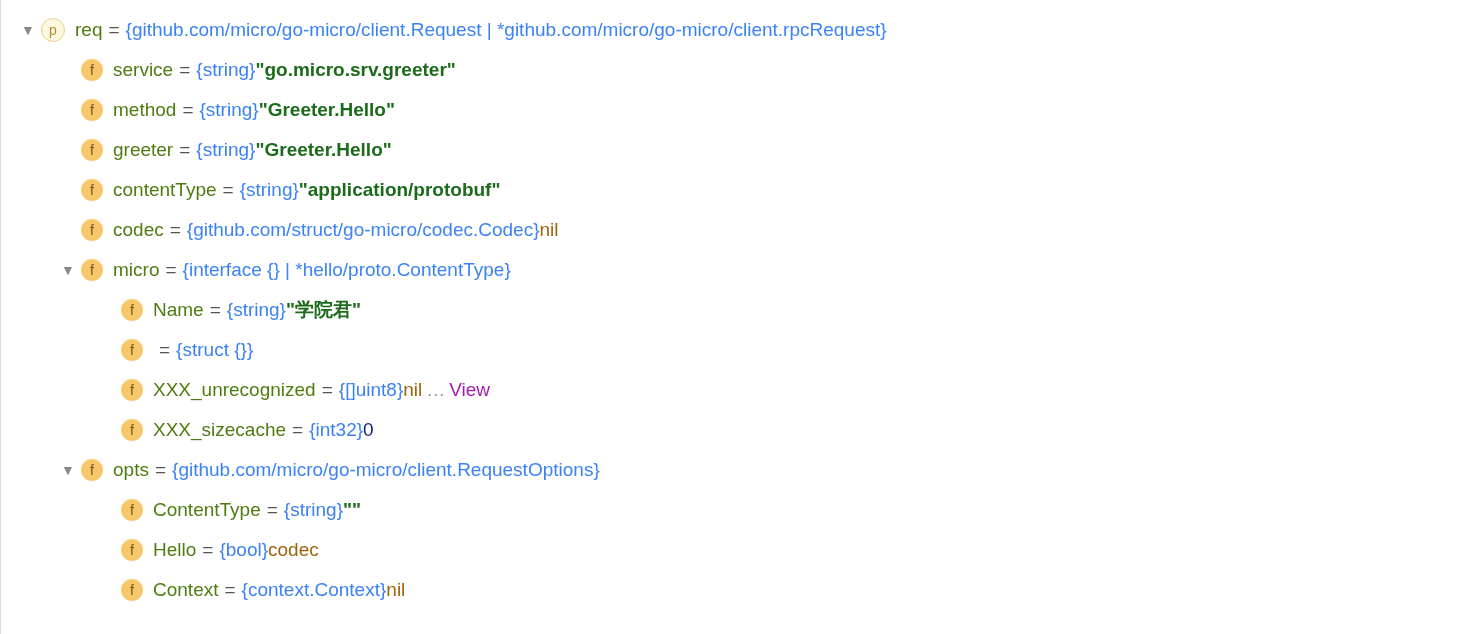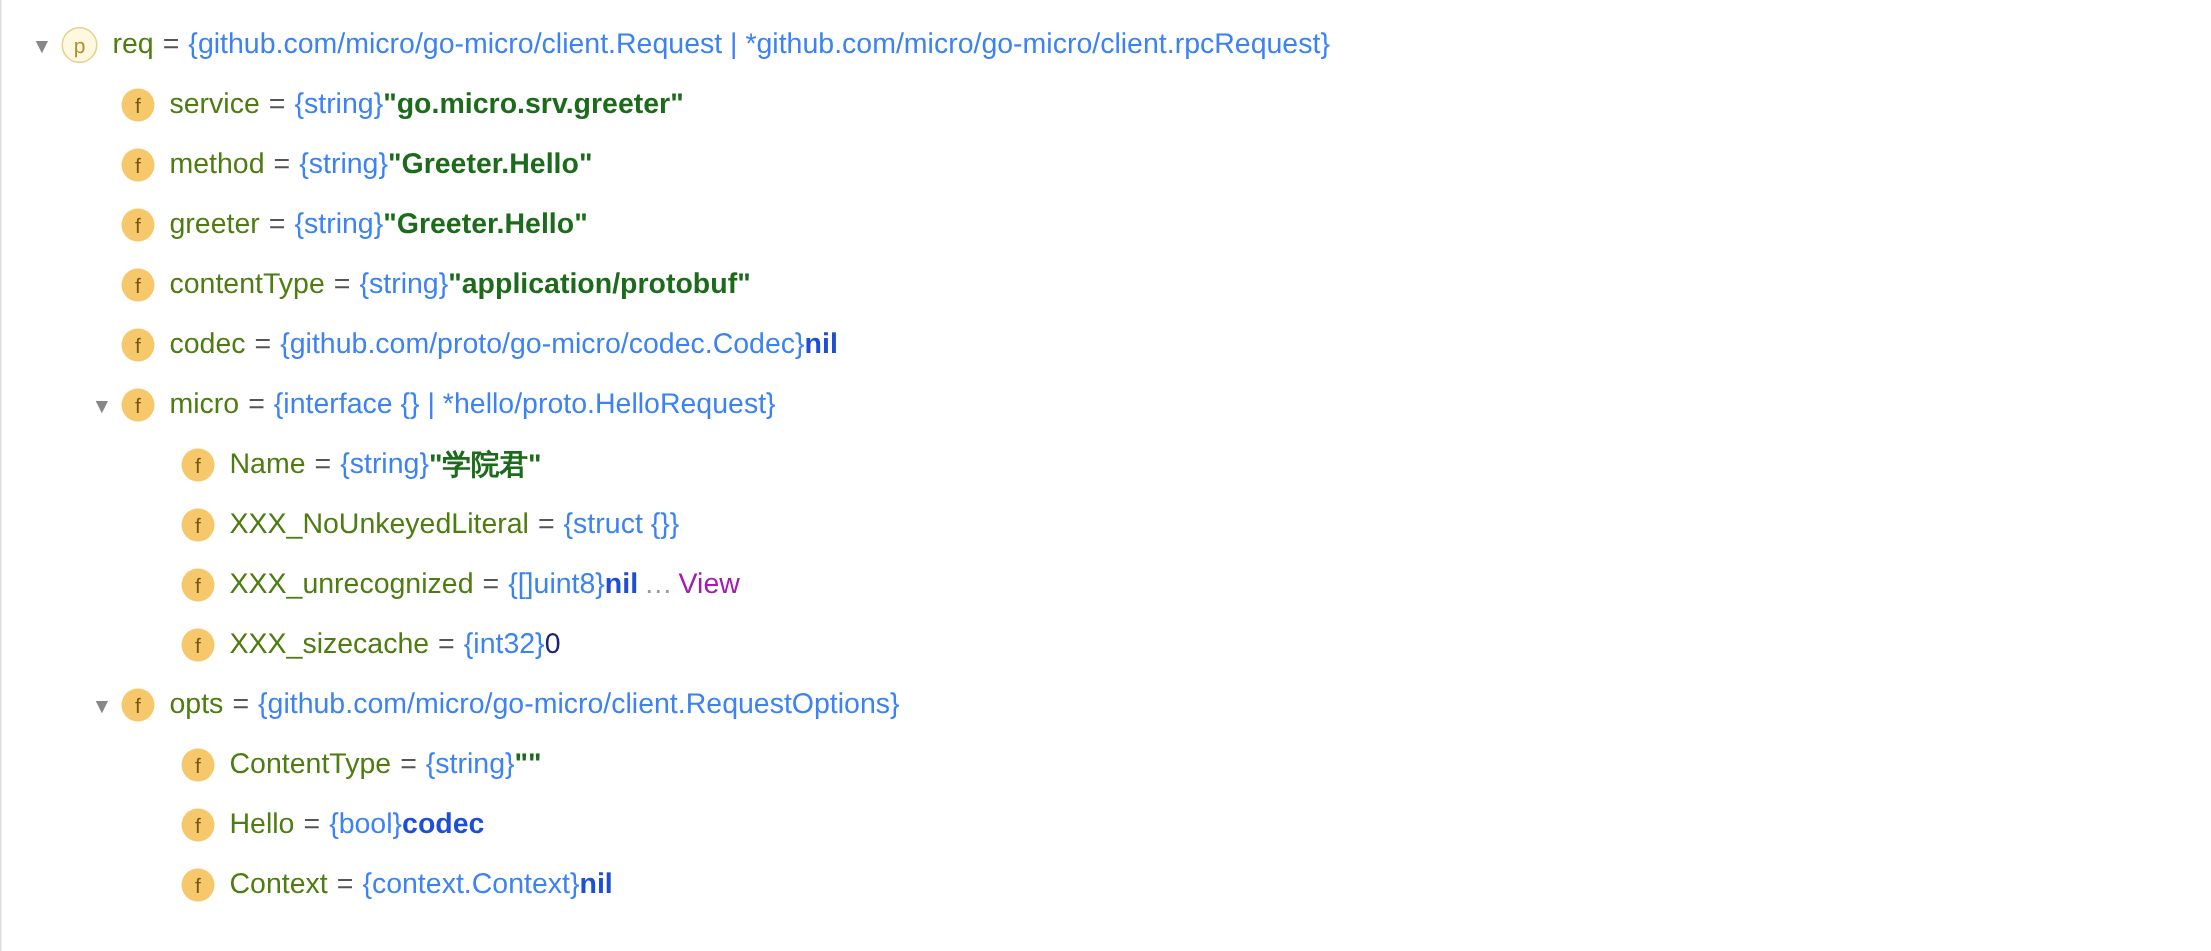--- a/index.html
+++ b/index.html
@@ -60,22 +60,22 @@
     margin: 0 6px;
   }
   .typeinfo {
     color: #3b82f6;
   }
   .strval {
     color: #1b6b1b;
     font-weight: 700;
   }
   .keyword {
-    color: #1d4ed8;
-    font-weight: 700;
+    color: #a16207;
+    font-weight: 400;
   }
   .numval {
     color: #1a237e;
     font-weight: 400;
   }
   .dots {
     color: #999;
     margin: 0 4px;
   }
   .link {
@@ -131,45 +131,44 @@
       <span class="eq">=</span>
       <span class="typeinfo">{string}</span> 
       <span class="strval">"application/protobuf"</span>
     </div>
     <div class="row">
       <span class="spacer indent1"></span>
       <span class="arrow"></span>
       <span class="badge badge-f">f</span>
       <span class="varname">codec</span>
       <span class="eq">=</span>
-      <span class="typeinfo">{github.com/proto/go-micro/codec.Codec}</span> 
+      <span class="typeinfo">{github.com/struct/go-micro/codec.Codec}</span> 
       <span class="keyword">nil</span>
     </div>
     <div class="row">
       <span class="spacer indent1"></span>
       <span class="arrow">▼</span>
       <span class="badge badge-f">f</span>
       <span class="varname">micro</span>
       <span class="eq">=</span>
-      <span class="typeinfo">{interface {} | *hello/proto.HelloRequest}</span>
+      <span class="typeinfo">{interface {} | *hello/proto.ContentType}</span>
     </div>
     <div class="row">
       <span class="spacer indent2"></span>
       <span class="arrow"></span>
       <span class="badge badge-f">f</span>
       <span class="varname">Name</span>
       <span class="eq">=</span>
       <span class="typeinfo">{string}</span> 
       <span class="strval">"学院君"</span>
     </div>
     <div class="row">
       <span class="spacer indent2"></span>
       <span class="arrow"></span>
       <span class="badge badge-f">f</span>
-      <span class="varname">XXX_NoUnkeyedLiteral</span>
       <span class="eq">=</span>
       <span class="typeinfo">{struct {}}</span>
     </div>
     <div class="row">
       <span class="spacer indent2"></span>
       <span class="arrow"></span>
       <span class="badge badge-f">f</span>
       <span class="varname">XXX_unrecognized</span>
       <span class="eq">=</span>
       <span class="typeinfo">{[]uint8}</span> 

